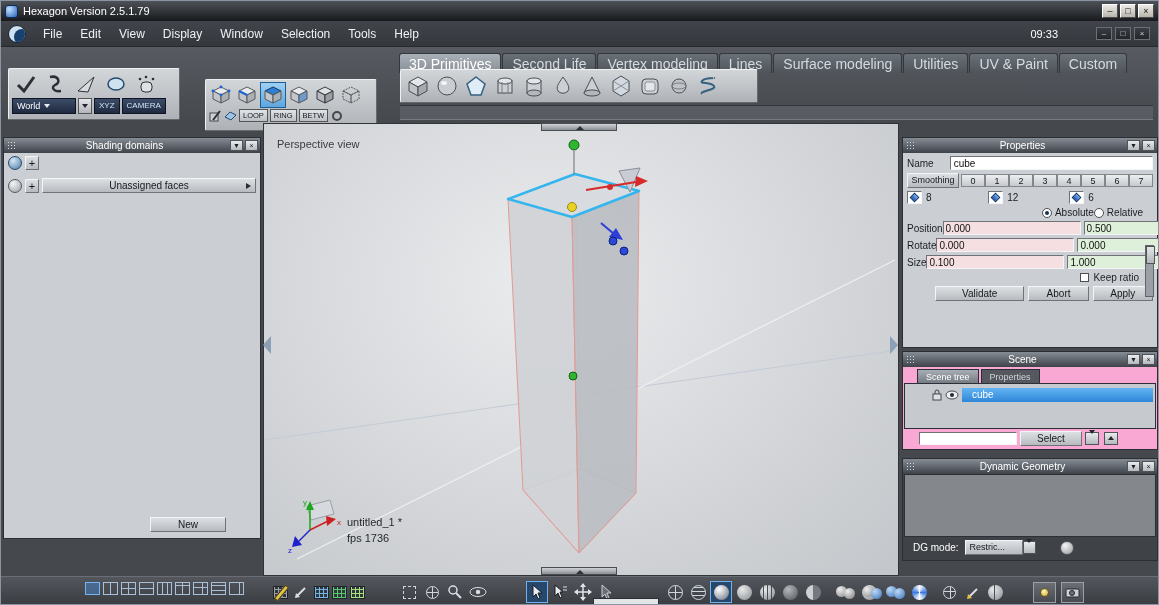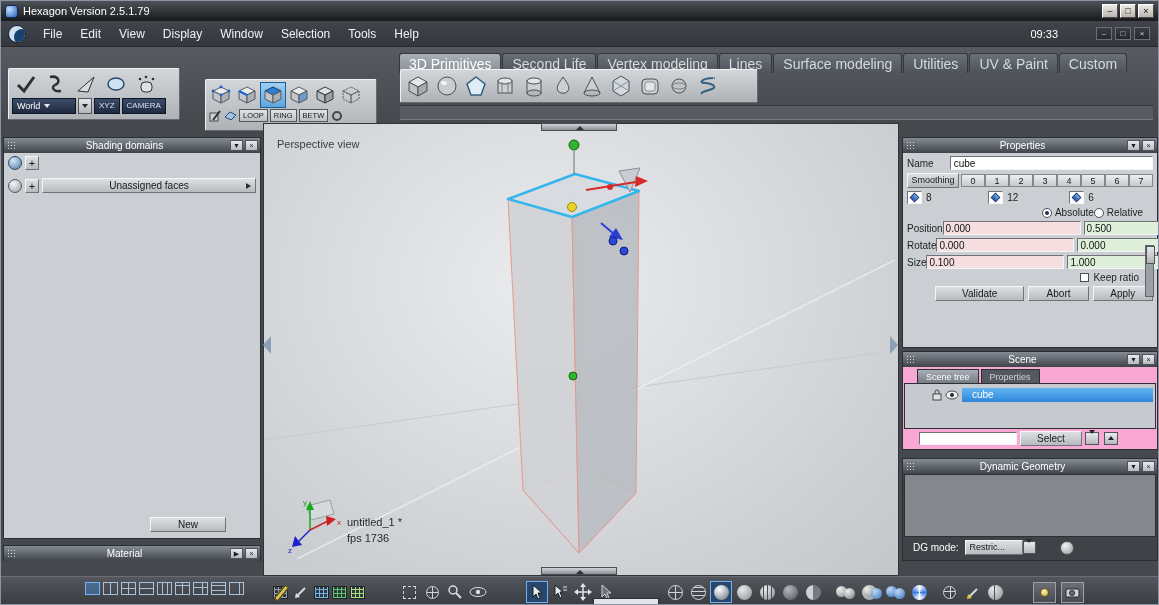--- a/index.html
+++ b/index.html
@@ -353,28 +353,20 @@
       <span class="plusbtn raised">+</span>
     </div>
     <div class="srow" style="margin-top:8px">
       <span class="circico" style="background:radial-gradient(circle at 35% 30%,#f4f5f6,#9aa0a6);border-color:#55595e"></span>
       <span class="plusbtn raised">+</span>
       <span class="itembtn raised"><span>Unassigned faces</span><span class="tri-r"></span></span>
     </div>
     <div class="btn raised" style="position:absolute;left:146px;bottom:6px;width:76px">New</div>
   </div>
 
-  <div class="panel" style="left:2px;top:544px;width:258px;height:16px">
-    <div class="phdr">
-      <span class="grip"></span>
-      <span class="ptitle">Material</span>
-      <span class="hdrbtn">▶</span>
-      <span class="hdrbtn">×</span>
-    </div>
-  </div>
 
   <div class="abs viewport">
     <svg width="634" height="451" viewBox="0 0 634 451" style="position:absolute;left:0;top:0">
       <line x1="0" y1="316" x2="634" y2="226" stroke="#c3cbd6" stroke-width="1"></line>
       <line x1="33" y1="435" x2="631" y2="136" stroke="#eceef2" stroke-width="1.2"></line>
       <g>
         <polygon points="259,366 317,345 372,369 315,429" fill="rgba(224,224,228,0.72)" stroke="#e39a92" stroke-width="1"></polygon>
         <line x1="311" y1="50" x2="317" y2="345" stroke="#e3a49c" stroke-width="0.8" opacity="0.55"></line>
         <polygon points="244,75 308,93 315,429 259,366" fill="rgba(207,209,213,0.9)" stroke="#e39a92" stroke-width="1"></polygon>
         <polygon points="308,93 375,67 372,369 315,429" fill="rgba(185,188,193,0.9)" stroke="#e39a92" stroke-width="1"></polygon>

